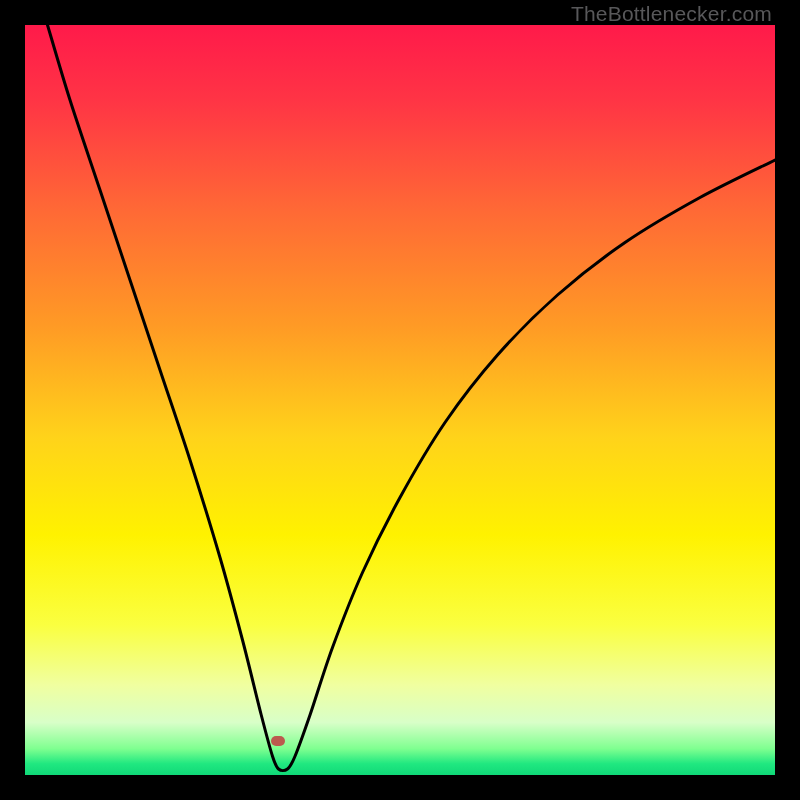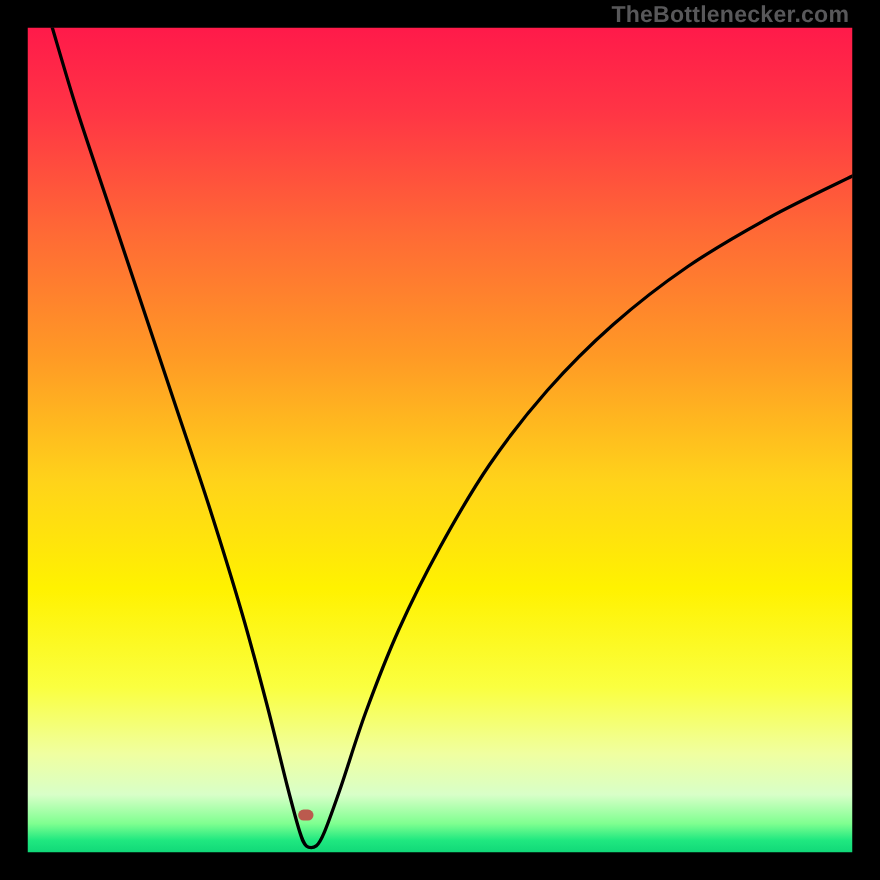--- a/index.html
+++ b/index.html
@@ -17,21 +17,21 @@
     width: 750px;
     height: 750px;
     background: #000;
   }
   .watermark {
     position: absolute;
     top: 2px;
     right: 28px;
     font-family: Arial, Helvetica, sans-serif;
     font-size: 21px;
-    font-weight: 700;
+    font-weight: 400;
     color: #58585a;
     letter-spacing: 0.2px;
   }
   svg {
     display: block;
   }
   .marker {
     position: absolute;
     width: 14px;
     height: 10px;

